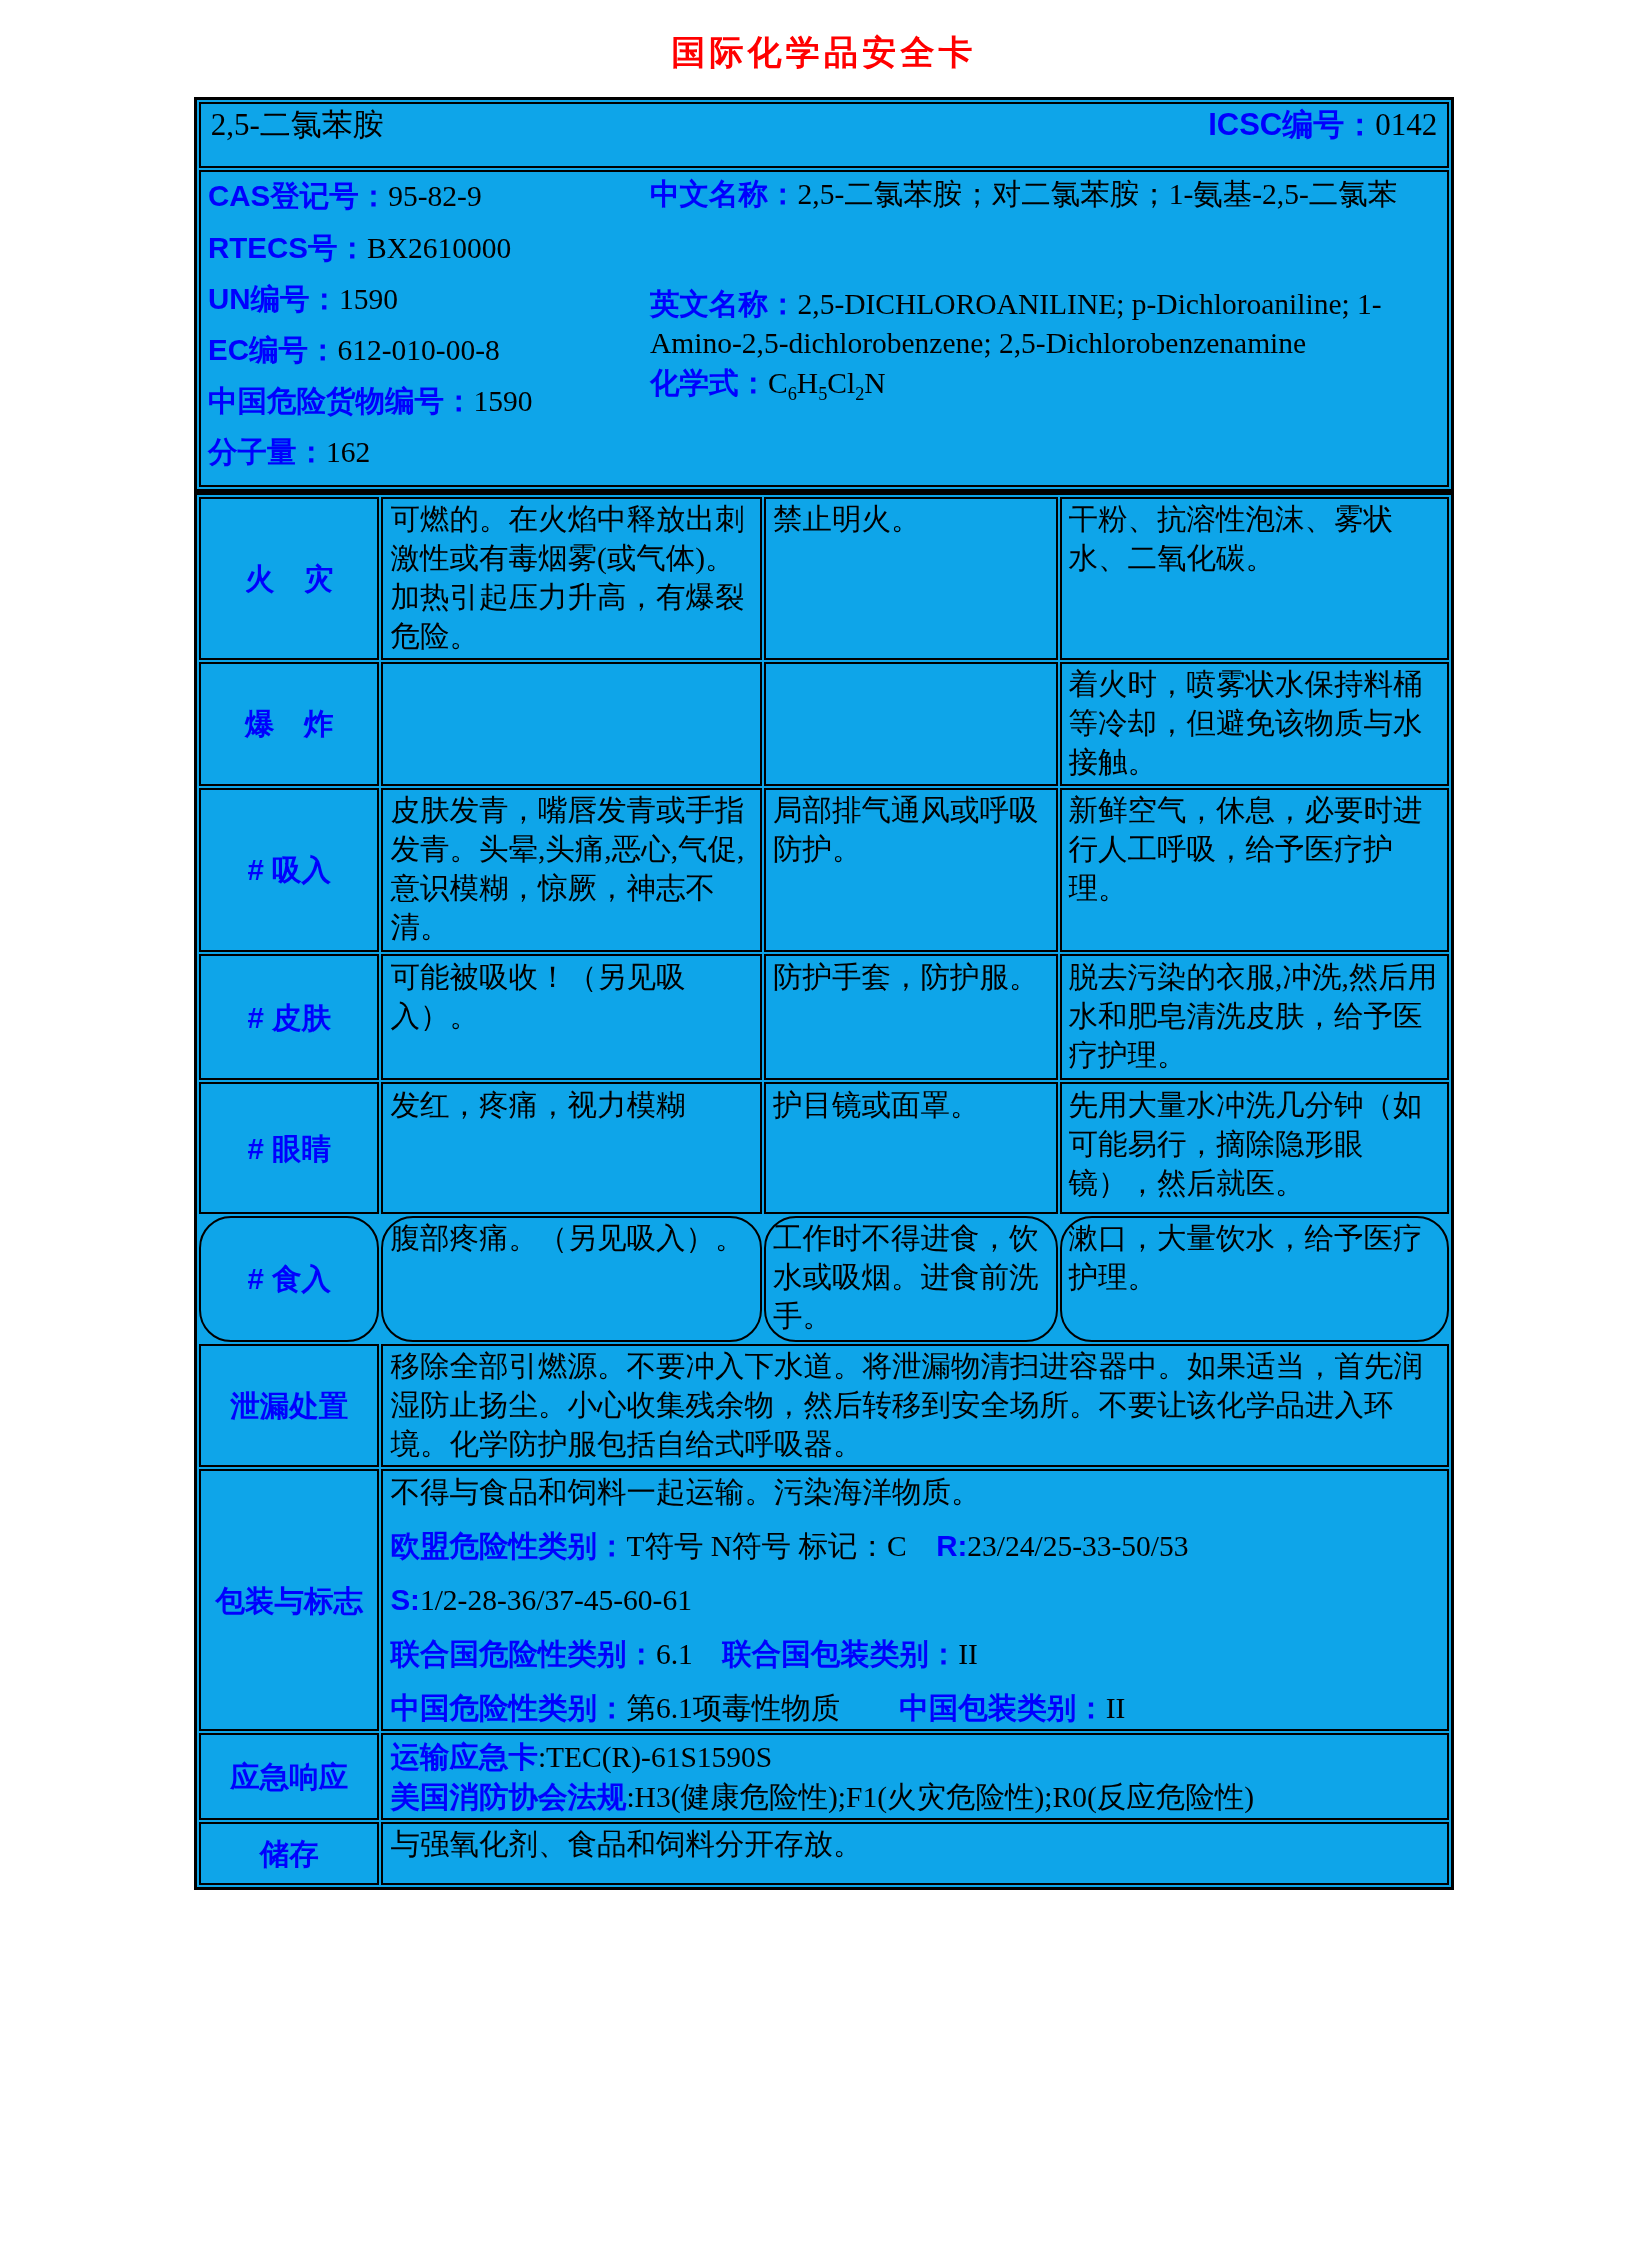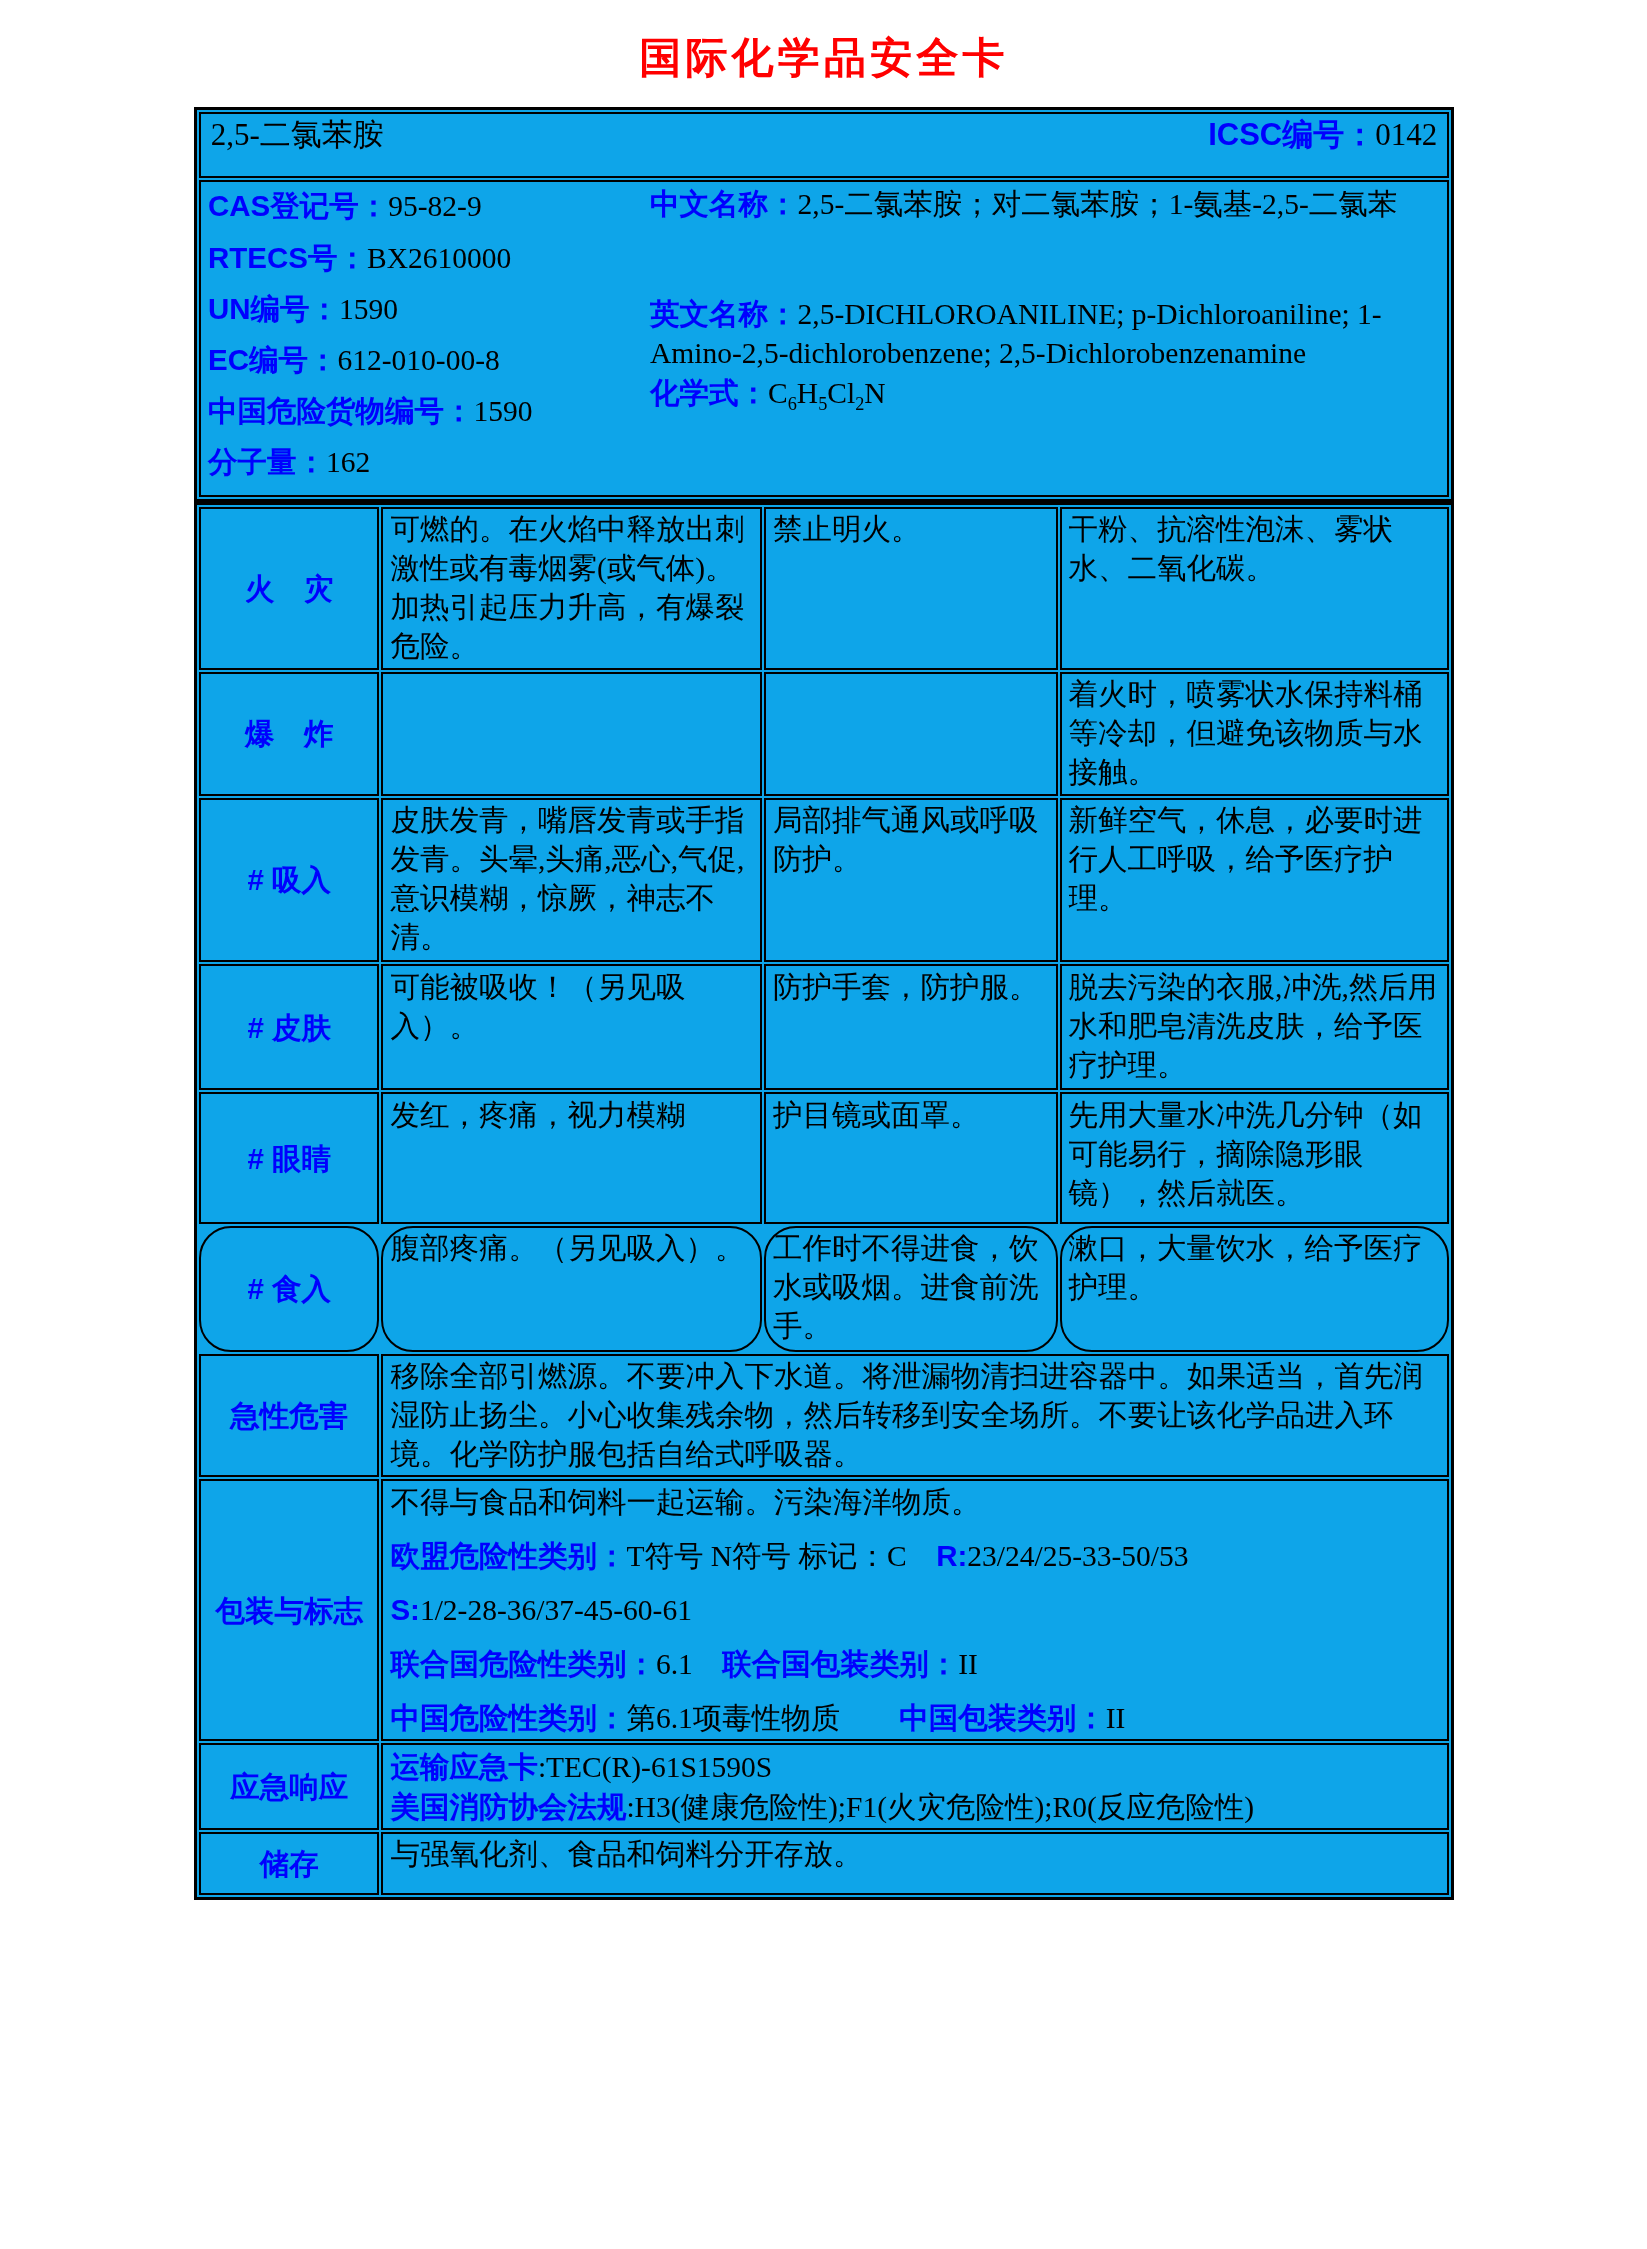--- a/index.html
+++ b/index.html
@@ -7,21 +7,21 @@
     width: 1648px;
     min-height: 2250px;
     background: #ffffff;
     color: #000000;
     font-family: "Liberation Serif", "DejaVu Serif", serif;
   }
   .page-title {
     padding-top: 29.5px;
     text-align: center;
     color: #ff0000;
-    font-size: 42px;
+    font-size: 34px;
     font-weight: bold;
     letter-spacing: 4.2px;
     font-family: "Liberation Serif", "DejaVu Serif", serif;
   }
   .card { width: 1260px; margin: 21px auto 0 auto; }
 
   table.tbl {
     width: 100%;
     border-collapse: separate;
     border-spacing: 2.8px;
@@ -174,21 +174,21 @@
         </tr>
 
         <tr class="r-ing">
           <td class="cell lblcell"># 食入</td>
           <td class="cell">腹部疼痛。（另见吸入）。</td>
           <td class="cell">工作时不得进食，饮水或吸烟。进食前洗手。</td>
           <td class="cell">漱口，大量饮水，给予医疗护理。</td>
         </tr>
 
         <tr class="r-spill">
-          <td class="cell lblcell">急性危害</td>
+          <td class="cell lblcell">泄漏处置</td>
           <td class="cell" colspan="3">
               <div class="seg-line"><span>移除全部引燃源。不要冲入下水道。将泄漏物清扫进容器中。如果适当，首先润湿防止扬尘。小心收集残余物，然后转移到安全场所。不要让该化学品进入环境。化学防护服包括自给式呼吸器。</span></div>
             </td>
         </tr>
 
         <tr class="r-pack">
           <td class="cell lblcell">包装与标志</td>
           <td class="cell spread" colspan="3">
               <div class="seg-line"><span>不得与食品和饲料一起运输。污染海洋物质。</span></div>
               <div class="seg-line"><span class="lbl">欧盟危险性类别：</span><span>T符号 N符号 标记：C　</span><span class="lbl">R:</span><span>23/24/25-33-50/53</span></div>

